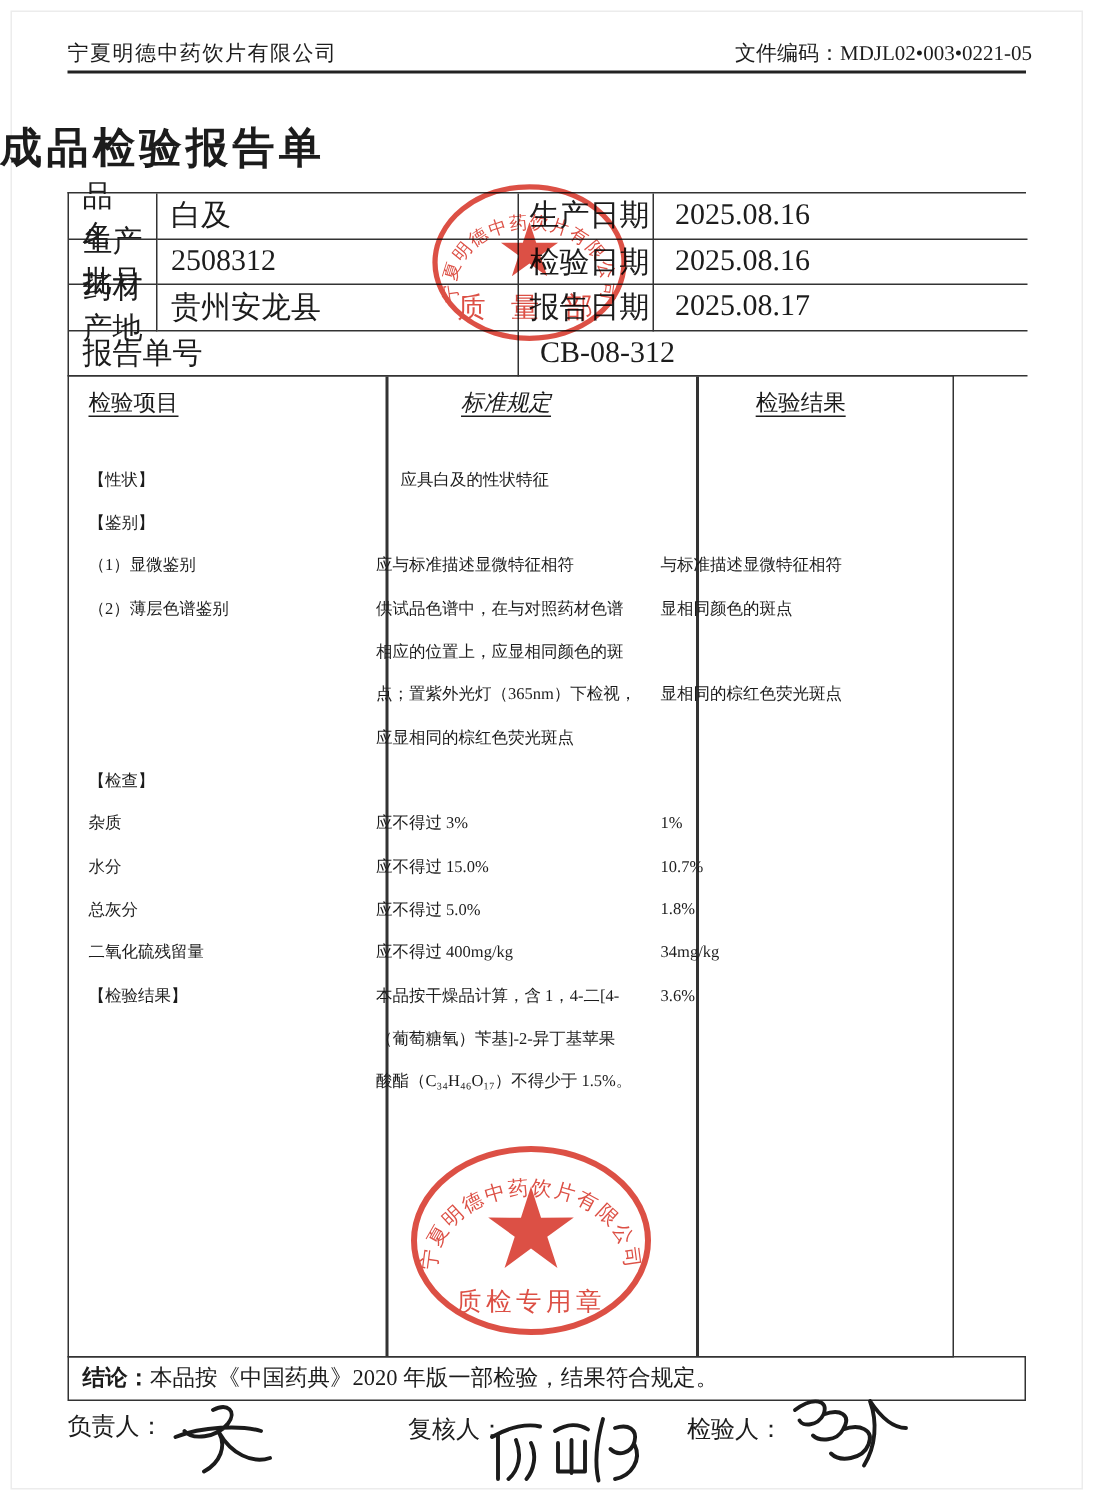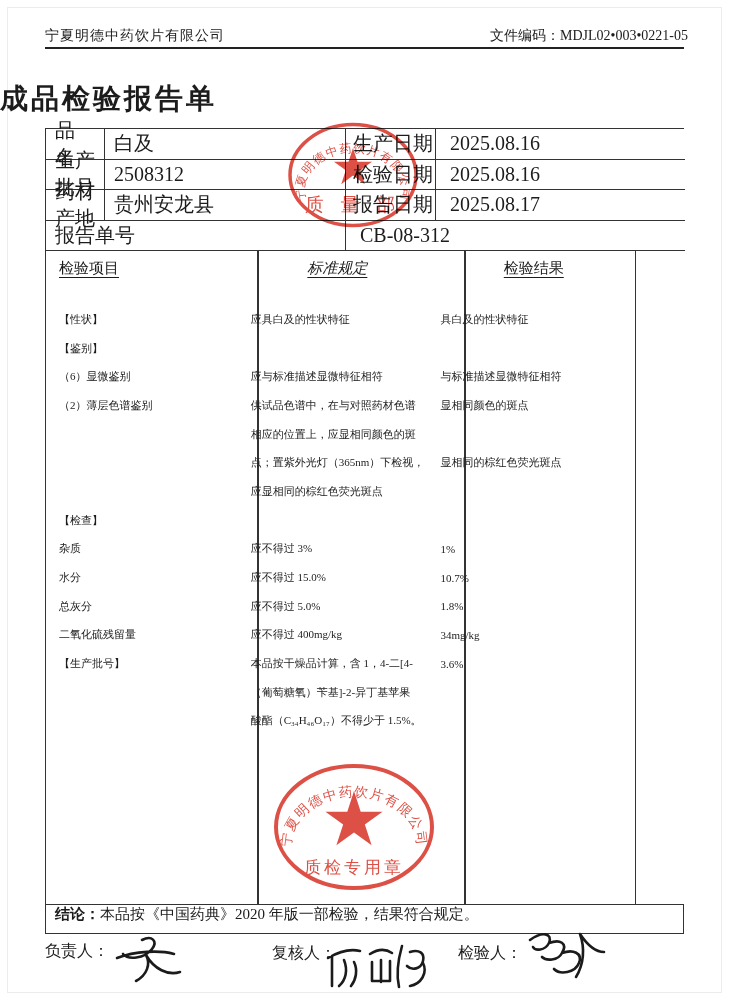--- a/index.html
+++ b/index.html
@@ -43,21 +43,21 @@
   .insp-head span { text-decoration:underline; text-underline-offset:4px; }
   .insp-body { position:absolute; top:54px; left:0; width:100%; }
   .insp-line { display:flex; height:28.7px; align-items:center; }
   .insp-cell { font-size:11px; white-space:nowrap; overflow:visible; }
   .insp-cell.c0 { width:212px; padding-left:13px; }
   .insp-cell.c1 { width:207px; padding-left:9px; }
   .insp-cell.c2 { width:220px; padding-left:8px; }
 
   
   .conclusion { position:absolute; left:45px; top:903.5px; width:639px; height:30px;
-    border:1.5px solid #333; display:flex; padding-left:9px; font-size:15px; }
+    border:1.5px solid #333; display:flex; align-items:center; padding-left:9px; font-size:15px; }
   .conclusion b { font-weight:700; }
 
   
   .sig-label { position:absolute; font-size:16px; }
   .sig-resp { left:45px; top:941px; }
   .sig-rev  { left:272px; top:943px; }
   .sig-insp { left:458px; top:943px; }
   .sig-svg { position:absolute; }
   .sig-svg path { fill:none; stroke:#1b1b1b; stroke-width:2.6; stroke-linecap:round; stroke-linejoin:round; }
 
@@ -103,29 +103,28 @@
   <div class="insp-div d2"></div>
   <div class="insp-head">
     <div class="h0"><span>检验项目</span></div>
     <div class="h1"><span>标准规定</span></div>
     <div class="h2"><span>检验结果</span></div>
   </div>
   <div class="insp-body">
       <div class="insp-line">
         <div class="insp-cell c0">【性状】</div>
         <div class="insp-cell c1">应具白及的性状特征</div>
-        <div class="insp-cell c2">具白及的性状特征</div>
       </div>
       <div class="insp-line">
         <div class="insp-cell c0">【鉴别】</div>
         <div class="insp-cell c1"></div>
         <div class="insp-cell c2"></div>
       </div>
       <div class="insp-line">
-        <div class="insp-cell c0">（6）显微鉴别</div>
+        <div class="insp-cell c0">（1）显微鉴别</div>
         <div class="insp-cell c1">应与标准描述显微特征相符</div>
         <div class="insp-cell c2">与标准描述显微特征相符</div>
       </div>
       <div class="insp-line">
         <div class="insp-cell c0">（2）薄层色谱鉴别</div>
         <div class="insp-cell c1">供试品色谱中，在与对照药材色谱</div>
         <div class="insp-cell c2">显相同颜色的斑点</div>
       </div>
       <div class="insp-line">
         <div class="insp-cell c0"></div>
@@ -161,21 +160,21 @@
         <div class="insp-cell c0">总灰分</div>
         <div class="insp-cell c1">应不得过 5.0%</div>
         <div class="insp-cell c2">1.8%</div>
       </div>
       <div class="insp-line">
         <div class="insp-cell c0">二氧化硫残留量</div>
         <div class="insp-cell c1">应不得过 400mg/kg</div>
         <div class="insp-cell c2">34mg/kg</div>
       </div>
       <div class="insp-line">
-        <div class="insp-cell c0">【生产批号】</div>
+        <div class="insp-cell c0">【检验结果】</div>
         <div class="insp-cell c1">本品按干燥品计算，含 1，4-二[4-</div>
         <div class="insp-cell c2">3.6%</div>
       </div>
       <div class="insp-line">
         <div class="insp-cell c0"></div>
         <div class="insp-cell c1">（葡萄糖氧）苄基]-2-异丁基苹果</div>
         <div class="insp-cell c2"></div>
       </div>
       <div class="insp-line">
         <div class="insp-cell c0"></div>

